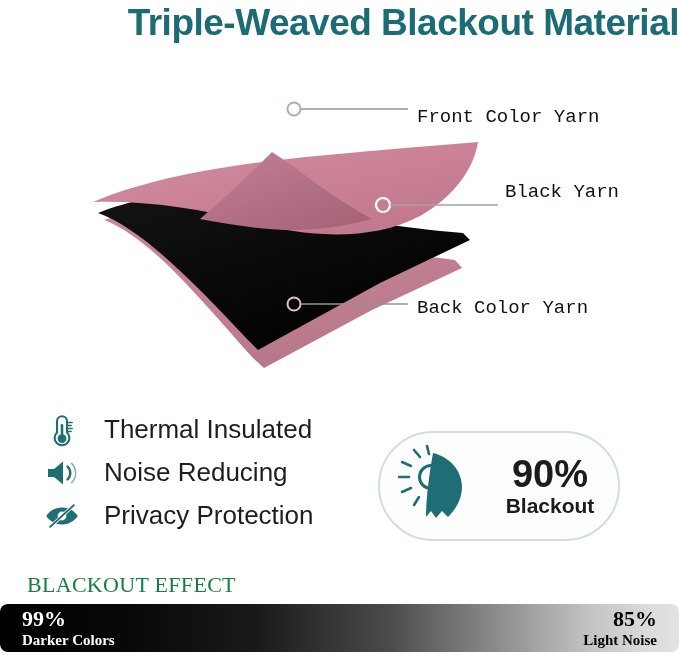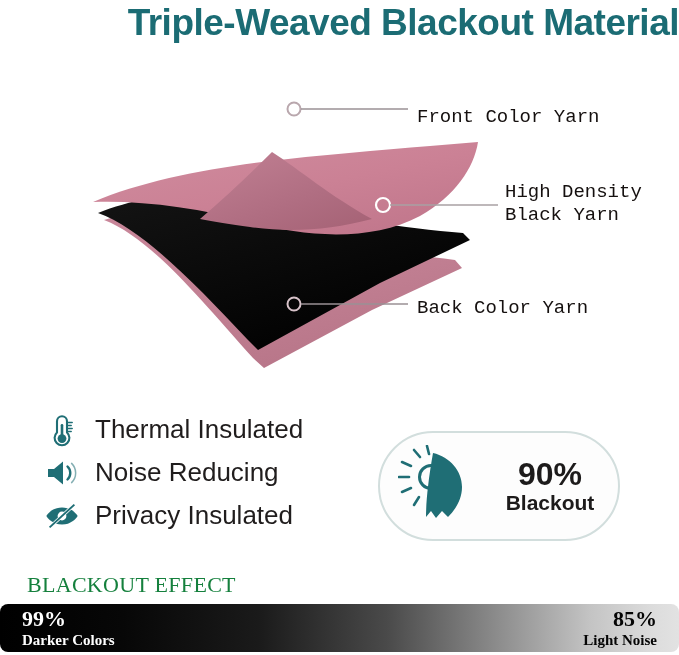--- a/index.html
+++ b/index.html
@@ -67,21 +67,21 @@
   }
   .feature-icon {
     width: 40px;
     height: 36px;
     display: flex;
     align-items: center;
     justify-content: center;
     flex: 0 0 40px;
   }
   .feature-text {
-    margin-left: 13px;
+    margin-left: 22px;
     font-family: "Liberation Sans", sans-serif;
     font-size: 26px;
     color: #201d1d;
     white-space: nowrap;
   }
 
   
   #badge {
     position: absolute;
     left: 378px;
@@ -103,21 +103,21 @@
     margin-left: 12px;
   }
   #badge-text {
     flex: 1;
     text-align: center;
     font-family: "Liberation Sans", sans-serif;
     color: #1d1b1b;
     line-height: 1.05;
     padding-right: 6px;
   }
-  #badge-pct { font-size: 32px; font-weight: bold; display:block; }
+  #badge-pct { font-size: 38px; font-weight: bold; display:block; }
   #badge-word { font-size: 21px; font-weight: bold; display:block; }
 
   
   #effect-heading {
     position: absolute;
     left: 27px;
     top: 572px;
     font-family: "Liberation Serif", serif;
     font-size: 22px;
     color: #15803d;
@@ -209,21 +209,20 @@
     <g>
       <circle cx="294" cy="226" r="6.5" fill="none" stroke="#d8c3ca" stroke-width="2"></circle>
       <line x1="301" y1="226" x2="408" y2="226" stroke="#9a9094" stroke-width="1.6"></line>
     </g>
   </svg>
 </div>
 
 <div class="lead-label" id="label-front">Front  Color Yarn</div>
 
 <div class="lead-label" id="label-high">
-  <div>High Density</div>
   <div>Black Yarn</div>
 </div>
 
 <div class="lead-label" id="label-back">Back Color Yarn</div>
 
 <div id="features">
 
   <div class="feature-row">
     <span class="feature-icon">
       <svg width="26" height="34" viewBox="0 0 26 34" xmlns="http://www.w3.org/2000/svg">
@@ -255,21 +254,21 @@
   <div class="feature-row">
     <span class="feature-icon">
       <svg width="34" height="28" viewBox="0 0 34 28" xmlns="http://www.w3.org/2000/svg">
         <path d="M17 5.4 C 25.6 5.4 31.2 11.2 32.6 14 C 31.2 16.8 25.6 22.6 17 22.6
                  C 8.4 22.6 2.8 16.8 1.4 14 C 2.8 11.2 8.4 5.4 17 5.4 z" fill="#1f6e75"></path>
         <circle cx="17" cy="14" r="4.4" fill="#ffffff"></circle>
         <line x1="4.6" y1="25.4" x2="29.4" y2="2.6" stroke="#ffffff" stroke-width="3.4"></line>
         <line x1="4.6" y1="25.4" x2="29.4" y2="2.6" stroke="#1f6e75" stroke-width="1.9"></line>
       </svg>
     </span>
-    <span class="feature-text">Privacy Insulated</span>
+    <span class="feature-text">Privacy Protection</span>
   </div>
 
 </div>
 
 <div id="badge">
   <span id="badge-icon">
     <svg width="84" height="82" viewBox="0 0 84 82" xmlns="http://www.w3.org/2000/svg">
       <g stroke="#1f6e75" stroke-width="2.6" stroke-linecap="round">
         <line x1="22" y1="12" x2="16" y2="5"></line>
         <line x1="13" y1="21" x2="4" y2="17"></line>

